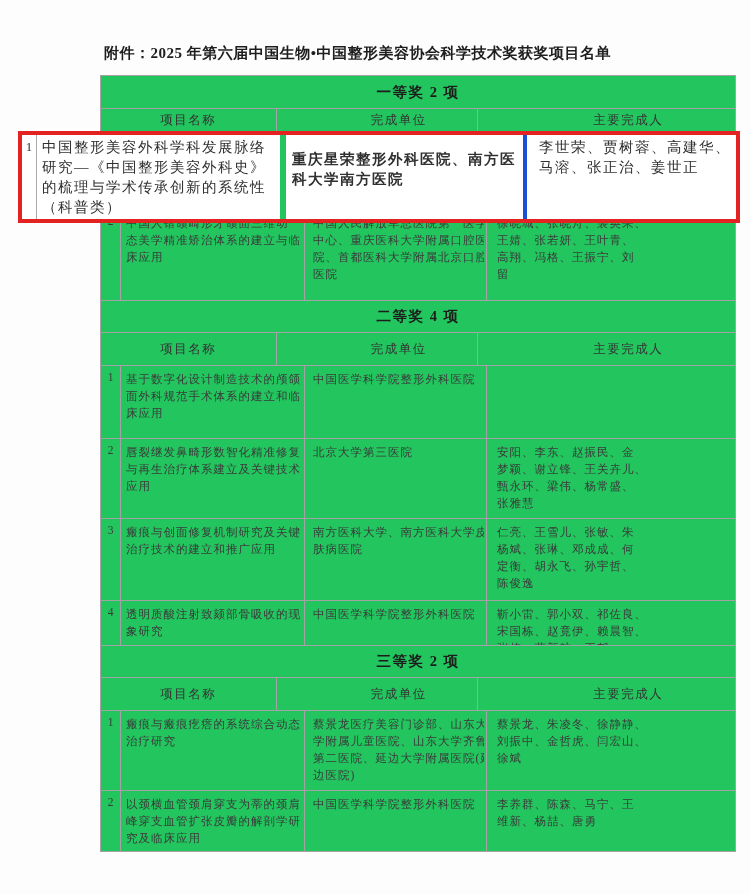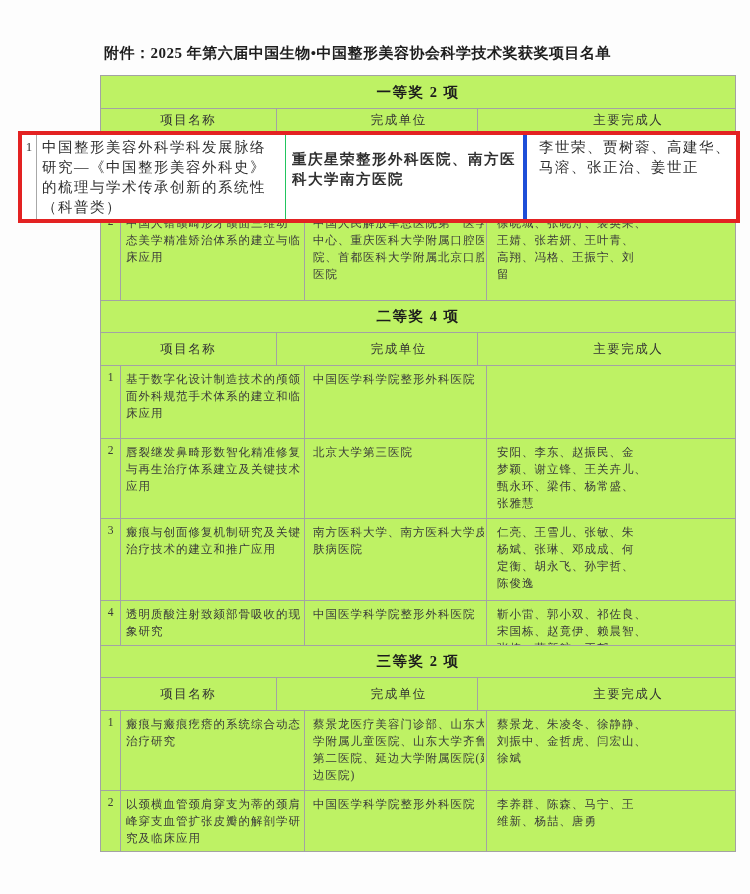--- a/index.html
+++ b/index.html
@@ -11,21 +11,21 @@
   *{box-sizing:border-box;}
 
   .doc-title{
     position:absolute;left:104px;top:44px;width:600px;
     font-size:15px;font-weight:bold;color:#1e1e1e;letter-spacing:0.5px;
     white-space:nowrap;
   }
 
   .award-table{
     position:absolute;left:100px;top:75px;width:636px;
-    border:1px solid #a3a3a3;background:#bef264;
+    border:1px solid #a3a3a3;background:#22c55e;
   }
   .sec-title{
     display:flex;align-items:center;justify-content:center;
     font-size:14.5px;font-weight:bold;color:#1c1c1c;letter-spacing:1.5px;
     border-bottom:1px solid #a3a3a3;
   }
   .h33{height:33px}.h32{height:32px}
   .hrow{display:flex;border-bottom:1px solid #a3a3a3;gap:44px;}
   .hrow.h23{height:23px}.hrow.h33x{height:33px}
   .hcell{
@@ -51,21 +51,21 @@
   .ln{height:17px;line-height:17px;font-size:11.5px;letter-spacing:1px;
       white-space:nowrap;overflow:hidden;color:#3a3a3a;}
 
   
   .highlight-box{
     position:absolute;left:18px;top:131px;width:722px;height:92px;
     border:4px solid #e32222;background:#fff;display:flex;z-index:5;
   }
   .o-no{width:15px;border-right:1px solid #a8a8a8;padding-top:4px;
         text-align:center;font-size:13px;color:#333;}
-  .o-project{width:249px;border-right:1px solid #22c55e;padding:2px 7px 0 5px;}
+  .o-project{width:249px;border-right:6px solid #22c55e;padding:2px 7px 0 5px;}
   .o-unit{width:241px;border-right:4px solid #1d4ed8;padding:14px 0 0 6px;font-weight:bold;}
   .o-people{width:209px;padding:2px 0 0 12px;}
   .oln{height:20px;line-height:20px;font-size:14.5px;letter-spacing:1.5px;
        white-space:nowrap;overflow:hidden;color:#303030;}
 </style>
 </head>
 <body>
 
 <div class="doc-title">附件：2025 年第六届中国生物•中国整形美容协会科学技术奖获奖项目名单</div>
 

